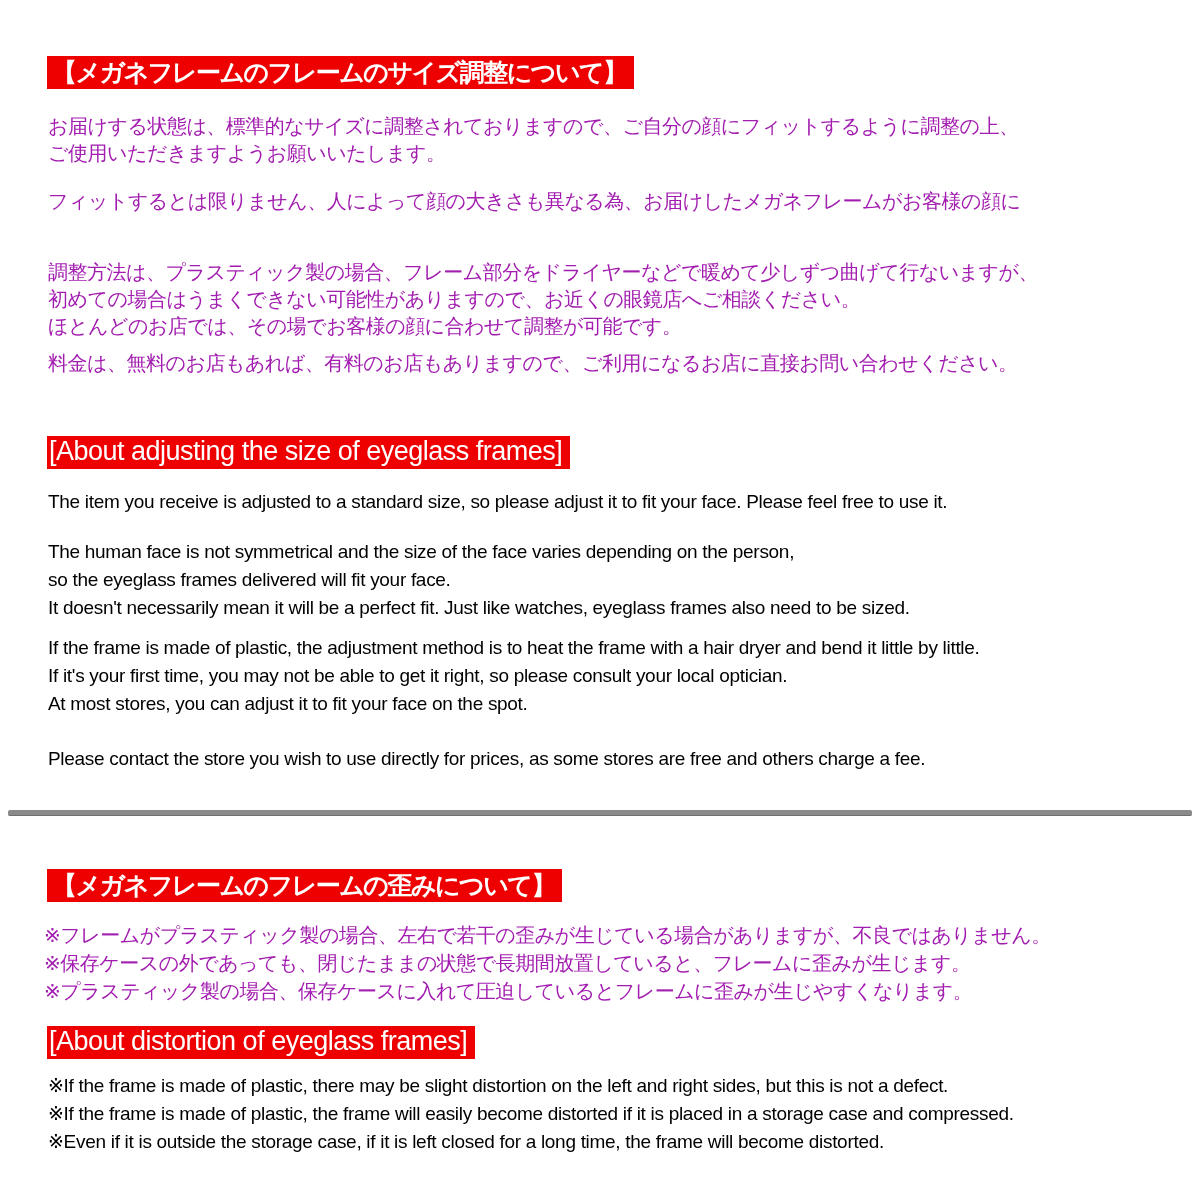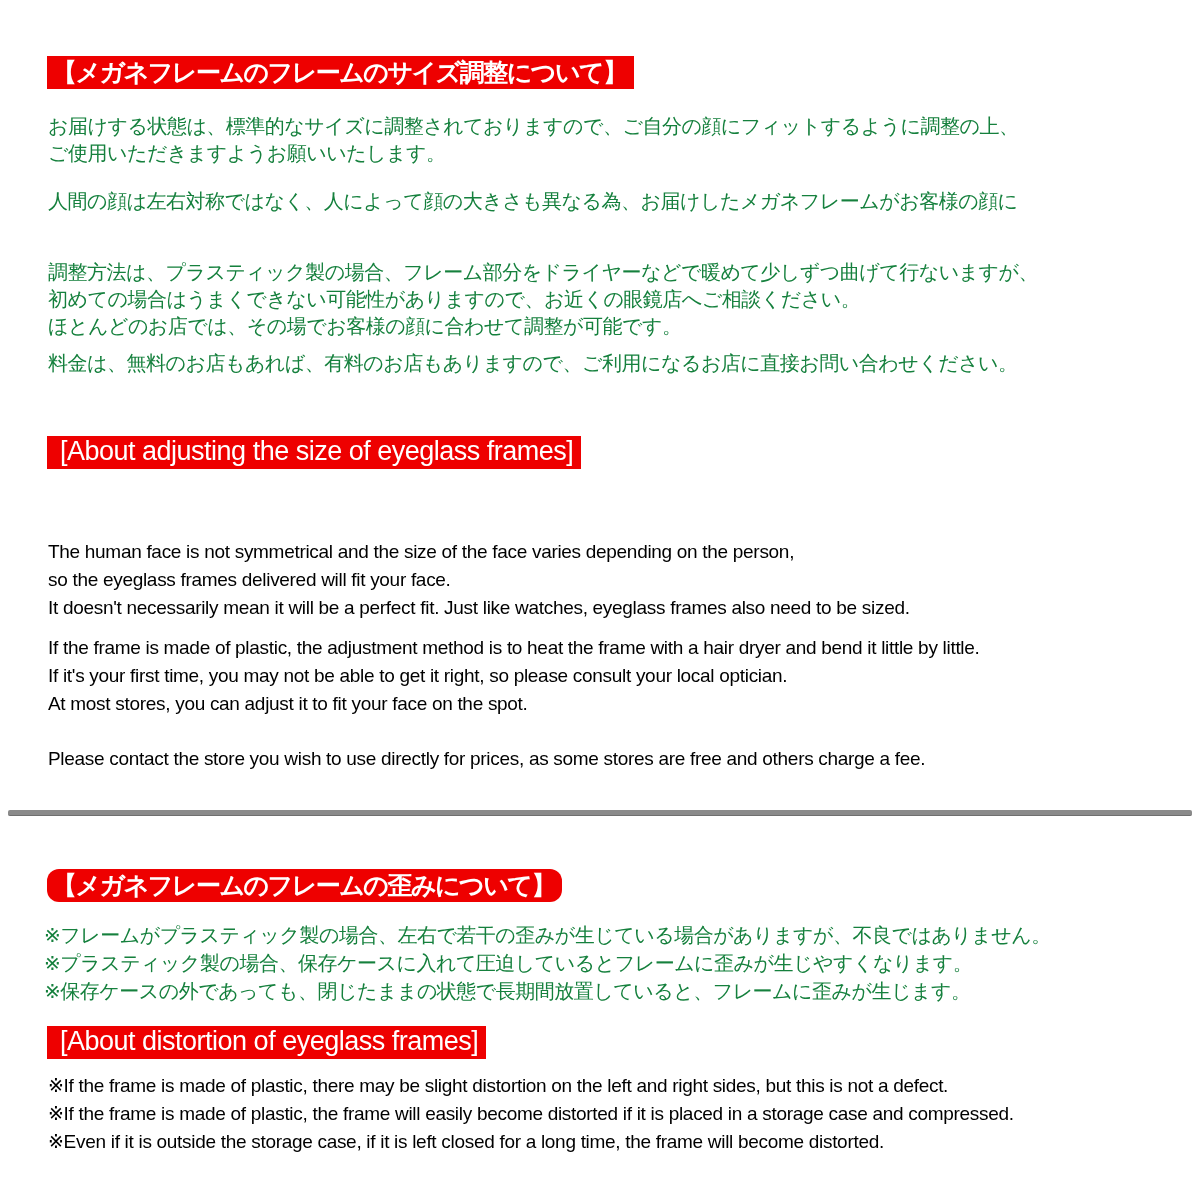--- a/index.html
+++ b/index.html
@@ -29,31 +29,31 @@
     line-height: 33px;
     height: 33px;
     padding: 0 7px 0 5px;
     letter-spacing: -1.5px;
   }
   .banner-en {
     font-weight: 400;
     font-size: 27px;
     line-height: 31px;
     height: 31px;
-    padding: 0 8px 2px 13px;
+    padding: 0 8px 2px 2px;
     letter-spacing: -0.5px;
     text-align: right;
   }
   .jp-body {
     position: absolute;
     font-size: 20px;
     line-height: 27px;
     letter-spacing: -0.5px;
     white-space: nowrap;
-    color: #15803d;
+    color: #a21caf;
   }
   .en-body {
     position: absolute;
     font-size: 19px;
     line-height: 28px;
     letter-spacing: -0.3px;
     white-space: nowrap;
     color: #000000;
   }
   .divider {
@@ -74,60 +74,63 @@
 <div id="page">
 
   <div class="banner banner-jp" style="left:47px; top:56px;">【メガネフレームのフレームのサイズ調整について】</div>
 
   <div class="jp-body" style="left:48px; top:113px;">
     <span class="line">お届けする状態は、標準的なサイズに調整されておりますので、ご自分の顔にフィットするように調整の上、</span>
     <span class="line">ご使用いただきますようお願いいたします。</span>
   </div>
 
   <div class="jp-body" style="left:48px; top:188px;">
-    <span class="line">人間の顔は左右対称ではなく、人によって顔の大きさも異なる為、お届けしたメガネフレームがお客様の顔に</span>
+    <span class="line">フィットするとは限りません、人によって顔の大きさも異なる為、お届けしたメガネフレームがお客様の顔に</span>
   </div>
 
   <div class="jp-body" style="left:48px; top:259px;">
     <span class="line">調整方法は、プラスティック製の場合、フレーム部分をドライヤーなどで暖めて少しずつ曲げて行ないますが、</span>
     <span class="line">初めての場合はうまくできない可能性がありますので、お近くの眼鏡店へご相談ください。</span>
     <span class="line">ほとんどのお店では、その場でお客様の顔に合わせて調整が可能です。</span>
   </div>
 
   <div class="jp-body" style="left:48px; top:350px;">
     <span class="line">料金は、無料のお店もあれば、有料のお店もありますので、ご利用になるお店に直接お問い合わせください。</span>
   </div>
 
   <div class="banner banner-en" style="left:47px; top:436px;">[About adjusting the size of eyeglass frames]</div>
 
+  <div class="en-body" style="left:48px; top:488px;">
+    <span class="line">The item you receive is adjusted to a standard size, so please adjust it to fit your face. Please feel free to use it.</span>
+  </div>
 
   <div class="en-body" style="left:48px; top:538px;">
     <span class="line">The human face is not symmetrical and the size of the face varies depending on the person,</span>
     <span class="line">so the eyeglass frames delivered will fit your face.</span>
     <span class="line">It doesn't necessarily mean it will be a perfect fit. Just like watches, eyeglass frames also need to be sized.</span>
   </div>
 
   <div class="en-body" style="left:48px; top:634px;">
     <span class="line">If the frame is made of plastic, the adjustment method is to heat the frame with a hair dryer and bend it little by little.</span>
     <span class="line">If it's your first time, you may not be able to get it right, so please consult your local optician.</span>
     <span class="line">At most stores, you can adjust it to fit your face on the spot.</span>
   </div>
 
   <div class="en-body" style="left:48px; top:732px;margin-top:13px;">
     <span class="line">Please contact the store you wish to use directly for prices, as some stores are free and others charge a fee.</span>
   </div>
 
   <div class="divider"></div>
 
-  <div class="banner banner-jp" style="left:47px; top:869px;border-radius:12px;">【メガネフレームのフレームの歪みについて】</div>
+  <div class="banner banner-jp" style="left:47px; top:869px;">【メガネフレームのフレームの歪みについて】</div>
 
   <div class="jp-body" style="left:44px; top:921px; line-height:28px;">
     <span class="line">※フレームがプラスティック製の場合、左右で若干の歪みが生じている場合がありますが、不良ではありません。</span>
+    <span class="line">※保存ケースの外であっても、閉じたままの状態で長期間放置していると、フレームに歪みが生じます。</span>
     <span class="line">※プラスティック製の場合、保存ケースに入れて圧迫しているとフレームに歪みが生じやすくなります。</span>
-    <span class="line">※保存ケースの外であっても、閉じたままの状態で長期間放置していると、フレームに歪みが生じます。</span>
   </div>
 
   <div class="banner banner-en" style="left:47px; top:1026px;">[About distortion of eyeglass frames]</div>
 
   <div class="en-body" style="left:48px; top:1072px;">
     <span class="line">※If the frame is made of plastic, there may be slight distortion on the left and right sides, but this is not a defect.</span>
     <span class="line">※If the frame is made of plastic, the frame will easily become distorted if it is placed in a storage case and compressed.</span>
     <span class="line">※Even if it is outside the storage case, if it is left closed for a long time, the frame will become distorted.</span>
   </div>
 

